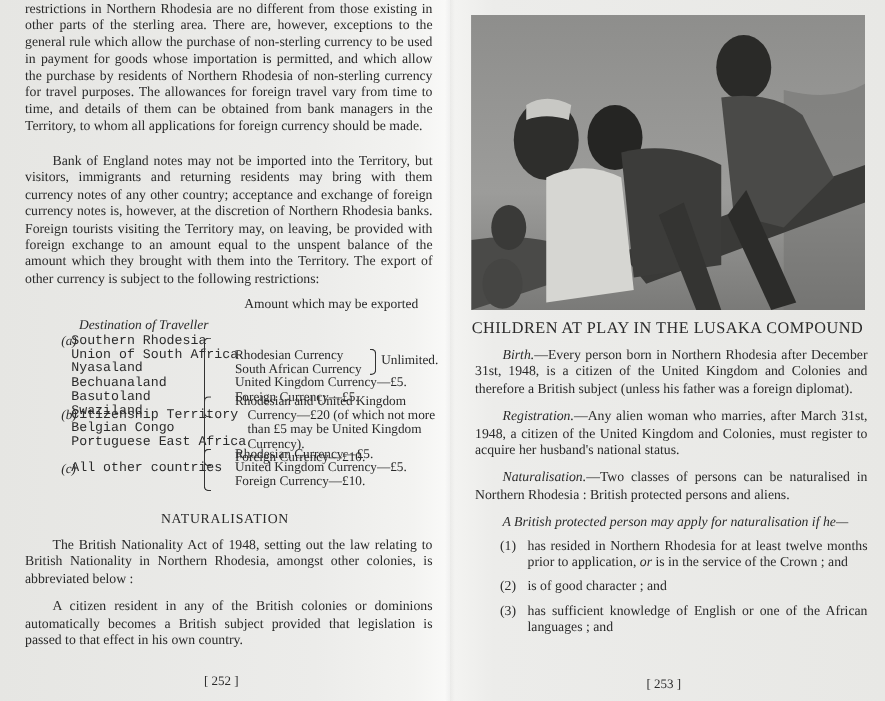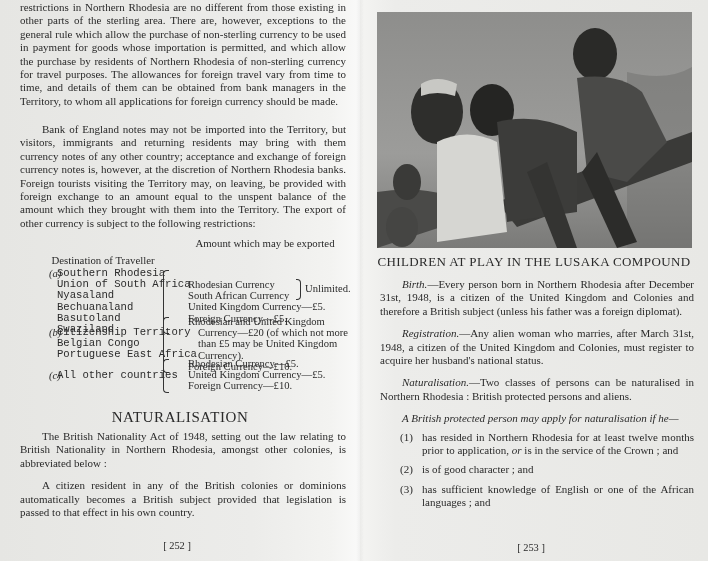--- a/index.html
+++ b/index.html
@@ -19,21 +19,21 @@
   .para { margin:0 0 9px 0; text-indent:22px; }
   .para.noindent { text-indent:0; }
   .para-last { margin-bottom:0; }
 
   #left-block-1 { left:20px; top:1px; width:326px; }
   #left-block-2 { left:20px; top:123px; width:326px; }
 
   
   .tbl { position:absolute; left:0; top:0; width:360px; font-size:10.6px; line-height:11.2px; }
   .tbl-h { position:absolute; text-align:center; font-size:10.8px; line-height:12px; }
-  #th-dest { left:48px; top:254px; width:110px; }
+  #th-dest { left:60px; top:254px; width:110px;font-style:italic; }
   #th-amount { left:185px; top:237px; width:160px; }
   .dest { position:absolute; left:49px; white-space:nowrap; }
   .dest .lbl { position:absolute; left:0; }
   .dest .names { position:absolute; left:8px;font-family:Liberation Mono, monospace; }
   #dest-a { top:268px; }
   #dest-b { top:327px; }
   #dest-c { top:370px; }
   .amt { position:absolute; left:188px; white-space:nowrap; }
   #amt-a { top:279px; }
   #amt-b { top:316px; }
@@ -41,21 +41,21 @@
   .amt div { height:11.2px; }
   .indent { padding-left:10px; }
   .brace { position:absolute; border:1.2px solid #333; border-right:none; border-radius:4px 0 0 4px; width:5px; }
   #brace-a { left:163px; top:270px; height:62px; }
   #brace-b { left:163px; top:317px; height:54px; }
   #brace-c { left:163px; top:359px; height:32px; }
   .brace-r { position:absolute; border:1.2px solid #333; border-left:none; border-radius:0 4px 4px 0; width:4px; }
   #brace-unl { left:296px; top:279px; height:19px; }
   #unlimited { position:absolute; left:305px; top:283px; }
 
-  #nat-heading { position:absolute; left:0; width:360px; top:409px; text-align:center; font-size:15px; letter-spacing:0.6px; }
+  #nat-heading { position:absolute; left:0; width:360px; top:409px; text-align:center; font-size:11px; letter-spacing:0.6px; }
   #left-block-3 { left:20px; top:430px; width:326px; }
   .folio { position:absolute; font-size:10.4px; text-align:center; width:60px; }
   #folio-left { left:147px; top:540px; }
   #folio-right { left:501px; top:542px; }
 
   
   #photo { position:absolute; left:377px; top:12px; width:315px; height:236px; overflow:hidden;
     background:linear-gradient(160deg,#7d7d7b 0%,#8c8c8a 40%,#9a9a98 60%,#6d6d6b 100%); }
   #caption { position:absolute; left:360px; width:348px; top:254px; text-align:center; font-size:13px; letter-spacing:0.4px; }
 

